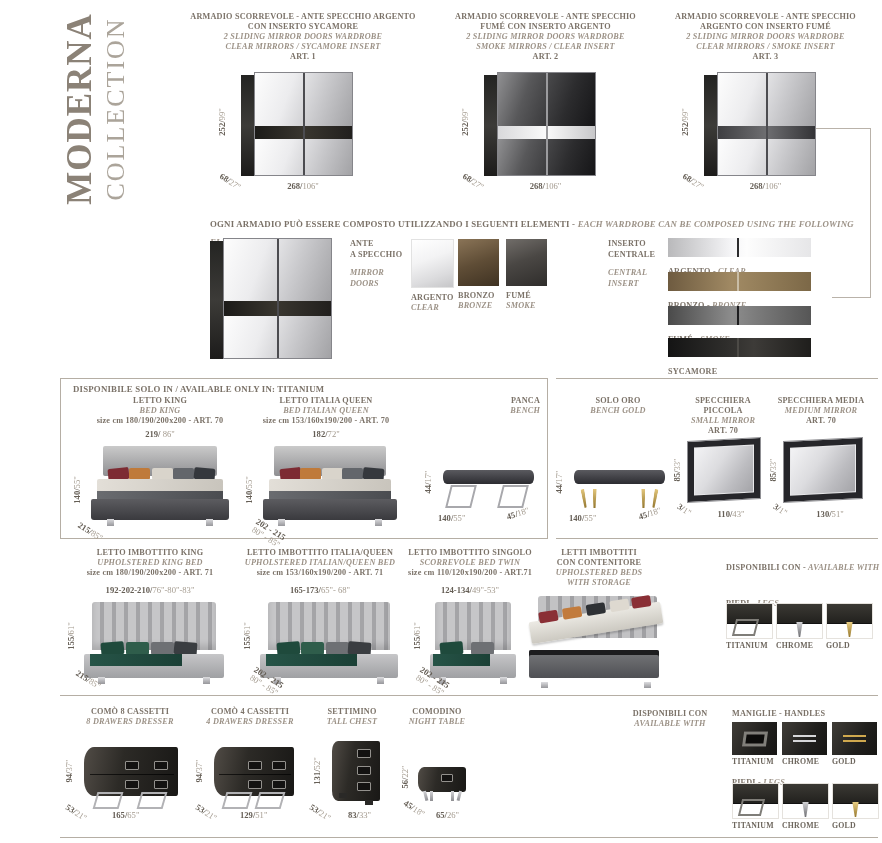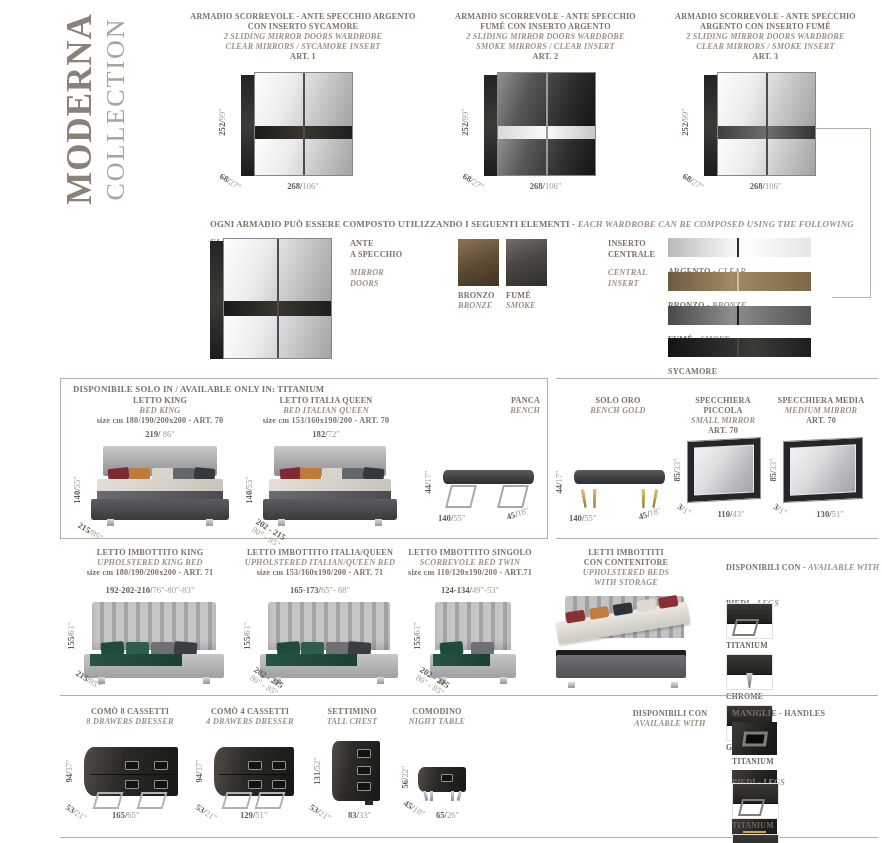--- a/index.html
+++ b/index.html
@@ -139,21 +139,21 @@
   .tile.ch .bar{background:#d6d6d9;} .tile.gd .bar{background:#cfa84e;}
   .tilel{position:relative;width:45px;height:34px;background:#fff;border:1px solid #e5e2dd;}
   .tilel i{position:absolute;display:block;}
   .tilel .tl-top{left:0;right:0;top:0;height:19px;background:linear-gradient(#3b3934,#22211e);box-shadow:0 1px 0 #111;}
   .tilel .lg-ti{left:7px;top:15px;width:19px;height:13px;border:2.5px solid #7f7d78;transform:skewX(-14deg);background:#fff0;}
   .tilel .sp{left:50%;top:18px;transform:translateX(-50%);width:9px;height:15px;
              clip-path:polygon(15% 0,85% 0,58% 100%,42% 100%);}
   .tilel .sp.ch{background:linear-gradient(#d2d2d5,#6e6e72);}
   .tilel .sp.gd{background:linear-gradient(#e8cd82,#97792f);}
   .tlab{font-weight:700;font-size:7.8px;color:#6e675e;margin-top:2px;letter-spacing:.2px;}
-  .hrow{display:flex;gap:4px;flex-direction:column;}
+  .hrow{display:flex;gap:4px;}
   .hcol{width:46px;text-align:left;}
   .lbl-left{text-align:left;line-height:10.5px;}
 </style>
 </head>
 <body>
 
 <div class="page">
 
   <div class="brand-l1">MODERNA</div>
   <div class="brand-l2">COLLECTION</div>
@@ -248,20 +248,25 @@
   </div>
 
   <div class="lbl-left" style="position:absolute;left:350px;top:239px;">
     <div class="bt">ANTE</div>
     <div class="bt">A SPECCHIO</div>
     <div style="height:8px;"></div>
     <div class="it">MIRROR</div>
     <div class="it">DOORS</div>
   </div>
 
+  <div style="position:absolute;left:411px;top:239px;width:44px;text-align:left;">
+    <div class="sw arg"></div>
+    <div class="bt" style="margin-top:5px;line-height:9.5px;">ARGENTO</div>
+    <div class="it" style="line-height:9.5px;">CLEAR</div>
+  </div>
   <div style="position:absolute;left:458px;top:239px;width:44px;text-align:left;">
     <div class="sw brz"></div>
     <div class="bt" style="margin-top:5px;line-height:9.5px;">BRONZO</div>
     <div class="it" style="line-height:9.5px;">BRONZE</div>
   </div>
   <div style="position:absolute;left:506px;top:239px;width:44px;text-align:left;">
     <div class="sw fum"></div>
     <div class="bt" style="margin-top:5px;line-height:9.5px;">FUMÉ</div>
     <div class="it" style="line-height:9.5px;">SMOKE</div>
   </div>
@@ -474,21 +479,21 @@
         <i class="bs"></i>
           <i class="gt"></i>
           <i class="ft fl"></i>
           <i class="ft fr"></i>
       </div>
       <div class="dim dimv" style="left:18px;top:38px;"><span class="c">155/</span><span class="n">61"</span></div>
       <div class="dim dimd" style="left:32px;top:84px;"><span class="c">202 - 215</span><br><span class="n">80" - 85"</span></div>
     </div>
   </div>
 
-  <div class="prod" style="left:551px;top:548px;width:150px;height:145px;">
+  <div class="prod" style="left:524px;top:548px;width:150px;height:145px;">
     <div class="ph">
       <span class="bt">LETTI IMBOTTITI</span>
       <span class="bt">CON CONTENITORE</span>
       <span class="it">UPHOLSTERED BEDS</span>
       <span class="it">WITH STORAGE</span>
     </div>
     <div class="fig" style="top:46px;height:100px;">
       <div class="bedst" style="left:2px;top:2px;width:145px;height:92px;">
         <i class="hd"></i>
         <i class="mt">

